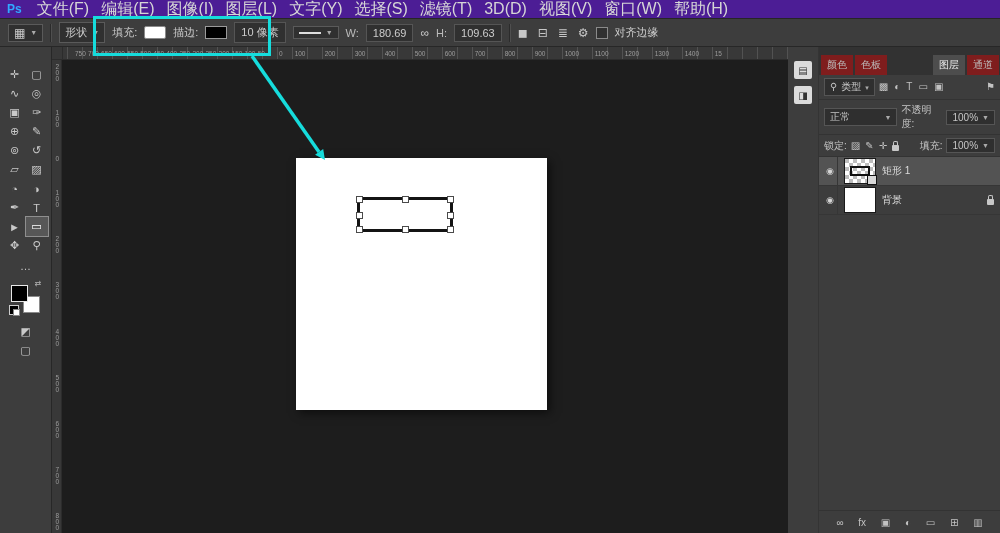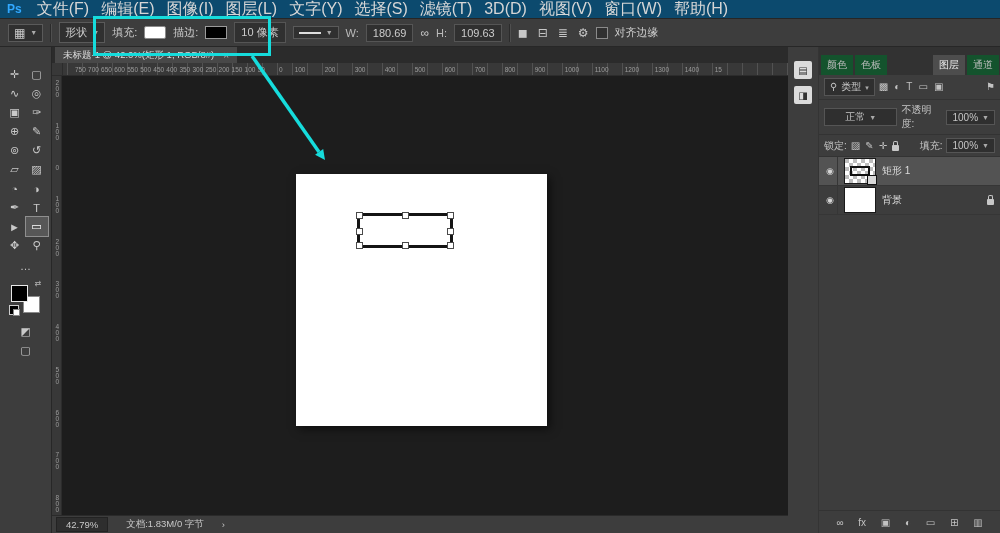--- a/index.html
+++ b/index.html
@@ -1,20 +1,20 @@
 <!DOCTYPE html>
 <html><head>
 <meta charset="utf-8">
 <style>
   html,body{margin:0;padding:0;background:#111;}
   #app{position:relative;width:1000px;height:533px;background:#1c1c1c;overflow:hidden;
        font-family:"Liberation Sans","DejaVu Sans",sans-serif;cursor:default;user-select:none;}
 
   
-  .menubar{position:absolute;left:0;top:0;width:100%;height:19px;background:#0c4a6e;border-bottom:1px solid #262626;
+  .menubar{position:absolute;left:0;top:0;width:100%;height:19px;background:#4c1d95;border-bottom:1px solid #262626;
            display:flex;align-items:center;z-index:5;box-sizing:border-box;}
   .ps-logo{color:#31a8ff;font-weight:bold;font-size:12px;padding:0 9px 0 7px;}
   .menu-item{color:#d6d6d6;font-size:16px;padding:0 6px;white-space:nowrap;}
 
   
   .optionsbar{position:absolute;left:0;top:19px;width:100%;height:28px;background:#3d3d3d;border-bottom:1px solid #272727;
               display:flex;align-items:center;gap:7px;padding-left:8px;box-sizing:border-box;font-size:11px;color:#ccc;z-index:4;}
   .opt-dd{background:#303030;border:1px solid #5a5a5a;padding:2px 5px;display:flex;align-items:center;gap:5px;white-space:nowrap;}
   .caret{font-size:7px;color:#aaa;line-height:1;}
   .sep{width:1px;height:18px;background:#2b2b2b;border-right:1px solid #4f4f4f;}
@@ -73,21 +73,21 @@
   .zoombox{background:#2e2e2e;border:1px solid #232323;padding:1px 9px;}
 
   
   .rightdock{position:absolute;right:0;top:47px;width:212px;bottom:0;background:#3d3d3d;display:flex;z-index:2;box-sizing:border-box;}
   .dockstrip{width:30px;padding-top:14px;display:flex;flex-direction:column;align-items:center;gap:7px;
              border-right:1px solid #343434;flex:0 0 auto;}
   .dock-btn{width:18px;height:18px;background:#dcdcdc;border-radius:2px;color:#333;display:flex;align-items:center;
             justify-content:center;font-size:10px;}
   .panel{flex:1;display:flex;flex-direction:column;min-width:0;}
   .tabrow{display:flex;align-items:flex-end;background:#323232;padding:8px 2px 0 2px;gap:2px;}
-  .ptab{font-size:10px;color:#bdbdbd;padding:3px 6px;background:#14532d;white-space:nowrap;}
+  .ptab{font-size:10px;color:#bdbdbd;padding:3px 6px;background:#7f1d1d;white-space:nowrap;}
   .ptab.active{background:#4d4d4d;color:#efefef;margin-left:44px;}
   .prow{display:flex;align-items:center;gap:4px;padding:3px 5px;border-bottom:1px solid #333;font-size:10px;color:#c6c6c6;}
   .pdd{background:#2f2f2f;border:1px solid #555;padding:1px 5px;display:flex;align-items:center;gap:4px;white-space:nowrap;}
   .picon{color:#c2c2c2;font-size:10px;line-height:1;display:inline-flex;align-items:center;justify-content:center;}
   .flex1{flex:1;}
   .csslock{width:7px;height:6px;background:#c8c8c8;border-radius:1px;position:relative;margin-top:4px;}
   .csslock::before{content:"";position:absolute;top:-4px;left:1px;width:3px;height:4px;border:1px solid #c8c8c8;
                    border-bottom:none;border-radius:2px 2px 0 0;}
   .layers-list{flex:0 0 auto;}
   .layer-row{display:flex;align-items:center;gap:6px;height:28px;padding:0 4px;border-bottom:1px solid #363636;
@@ -251,26 +251,20 @@
       <span class="fg-swatch"></span>
       <span class="bg-swatch"></span>
     </div>
     <div class="mode-icons">
       <span>◩</span>
       <span>▢</span>
     </div>
   </div>
 
   <div class="docarea">
-    <div class="tabsrow">
-      <div class="doctab">
-        <span>未标题-1 @ 42.0%(矩形 1, RGB/8#)</span>
-        <span class="close-x">×</span>
-      </div>
-    </div>
     <div class="hruler">
       <span class="rcorner"></span>
       <span class="hlabels-left">
 
       <span>750</span>
           <span>700</span>
           <span>650</span>
           <span>600</span>
           <span>550</span>
           <span>500</span>
@@ -327,25 +321,20 @@
             <span class="handle h-ne"></span>
             <span class="handle h-w"></span>
             <span class="handle h-e"></span>
             <span class="handle h-sw"></span>
             <span class="handle h-s"></span>
             <span class="handle h-se"></span>
           </div>
         </div>
       </div>
     </div>
-    <div class="statusbar">
-      <span class="zoombox">42.79%</span>
-      <span>文档:1.83M/0 字节</span>
-      <span>›</span>
-    </div>
   </div>
 
   <div class="rightdock">
     <div class="dockstrip">
 
     <span class="dock-btn">▤</span>
         <span class="dock-btn">◨</span>
       </div>
     <div class="panel">
       <div class="tabrow">
@@ -367,21 +356,21 @@
         <span class="picon">▩</span>
             <span class="picon">◐</span>
             <span class="picon">T</span>
             <span class="picon">▭</span>
             <span class="picon">▣</span>
           </span>
         <span class="flex1"></span>
         <span class="picon">⚑</span>
       </div>
       <div class="prow">
-        <span class="pdd" style="width:64px;justify-content:center;">
+        <span class="pdd" style="width:64px;justify-content:space-between;">
           <span>正常</span>
           <span class="caret">▼</span>
         </span>
         <span>不透明度:</span>
         <span class="pdd">
           <span>100%</span>
           <span class="caret">▼</span>
         </span>
       </div>
       <div class="prow">

